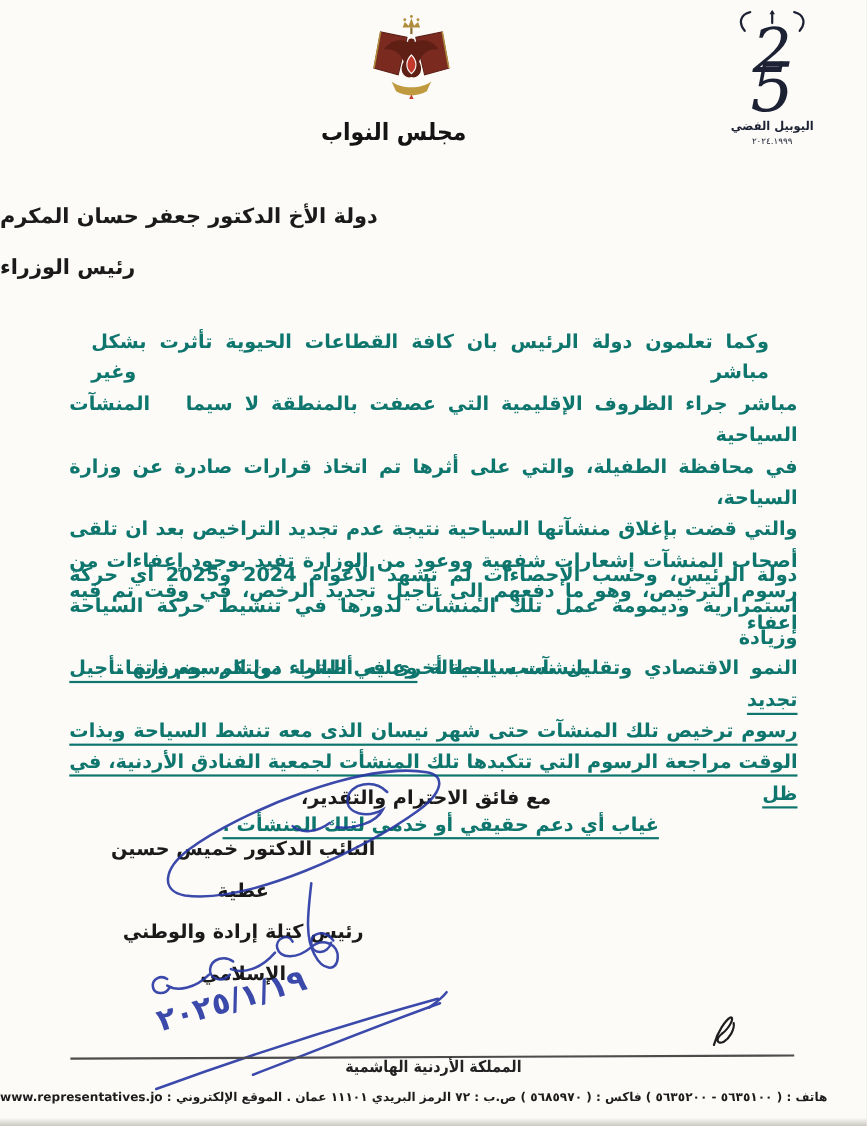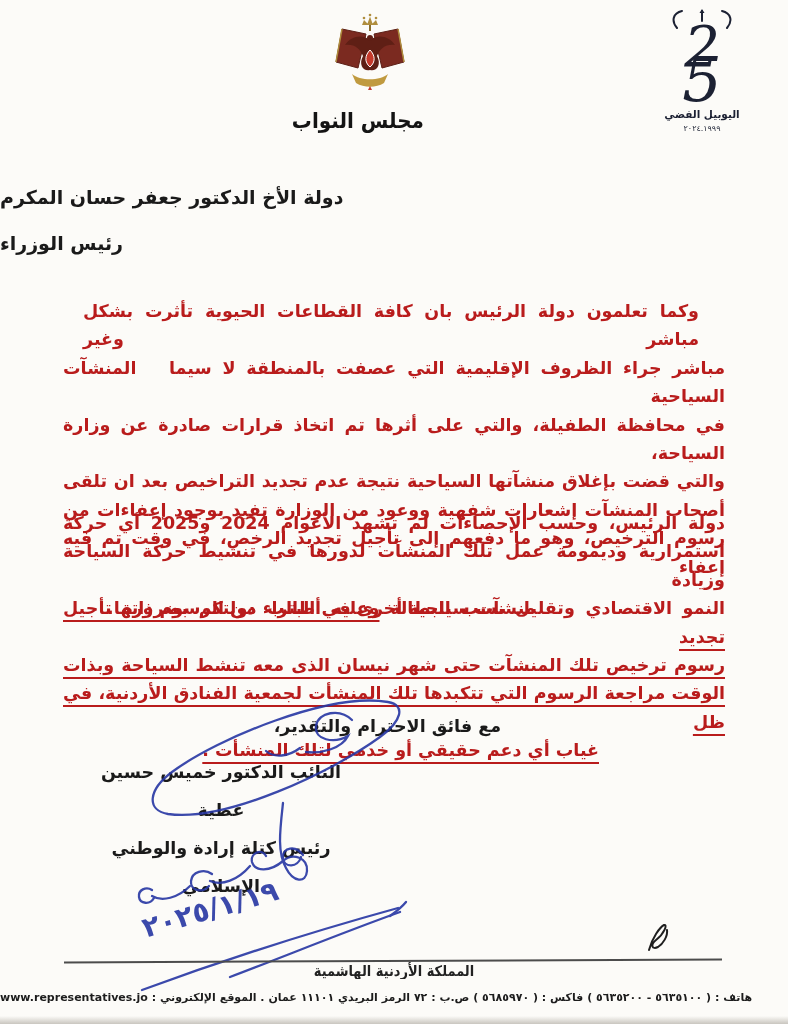--- a/index.html
+++ b/index.html
@@ -2,36 +2,36 @@
 <html lang="ar" dir="rtl"><head>
 <meta charset="utf-8">
 <style>
   html,body{margin:0;padding:0;background:#e8e6e1;}
   .page{
     position:relative;width:788px;height:1024px;margin:0 auto;
     background:#fcfbf8;overflow:hidden;
     font-family:"DejaVu Sans",sans-serif;direction:rtl;color:#1a1a1a;
   }
   
-  .emblem-block{position:absolute;top:12px;left:324px;width:100px;text-align:left;}
+  .emblem-block{position:absolute;top:12px;left:324px;width:100px;text-align:center;}
   .emblem-caption{margin-top:6px;font-size:20px;font-weight:bold;color:#141414;
     transform:scaleY(1.08);letter-spacing:-1px;white-space:nowrap;}
   .jubilee{position:absolute;top:6px;left:652px;width:100px;text-align:center;color:#1c2133;}
   .j-crown{height:20px;margin-bottom:-8px;}
   .j-digit2{font-family:"DejaVu Serif",serif;font-style:italic;font-size:56px;line-height:.78;display:block;}
   .j-digit5{font-family:"DejaVu Serif",serif;font-style:italic;font-size:62px;line-height:.8;display:block;margin-top:-14px;}
   .j-cap{font-size:11px;font-weight:bold;margin-top:4px;transform:scaleX(.95);}
   .j-years{font-size:8px;letter-spacing:1.5px;margin-top:3px;direction:ltr;}
   
   .rec1,.rec2{position:absolute;left:0;right:0;text-align:left;font-weight:bold;font-size:19px;}
   .rec1{top:186px;}
   .rec2{top:232px;}
   
   .para{position:absolute;right:63px;left:63px;}
-  .bline{font-size:17.5px;font-weight:bold;line-height:28.4px;color:#b91c1c;
+  .bline{font-size:17.5px;font-weight:bold;line-height:28.4px;color:#0f766e;
     text-align:justify;text-align-last:justify;text-justify:inter-word;white-space:nowrap0;}
   .bline.first{padding-right:26px;padding-left:20px;}
   .bline.p1last{text-align:left;text-align-last:left;padding-left:44px;margin-top:13px;}
   .bline.p2last{text-align:right;text-align-last:right;padding-right:126px;}
   .u{text-decoration:underline;text-underline-offset:6px;text-decoration-thickness:1.6px;}
   
   .salutation{position:absolute;top:716px;right:287px;font-size:17.5px;font-weight:bold;}
   .sig-block{position:absolute;top:753px;left:88px;width:266px;text-align:center;
     font-size:17.5px;font-weight:bold;line-height:38px;}
   

